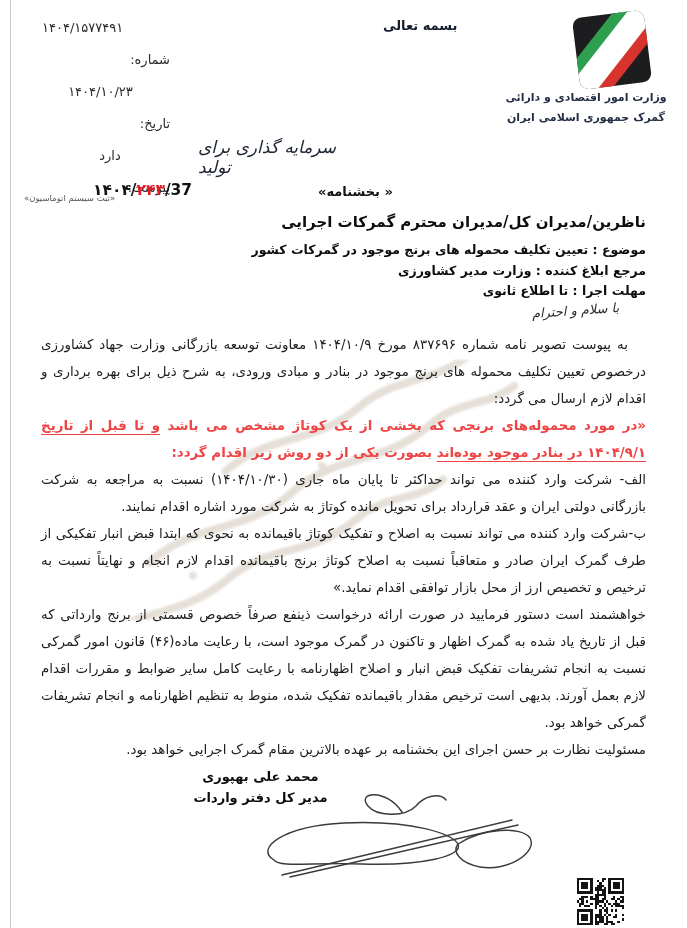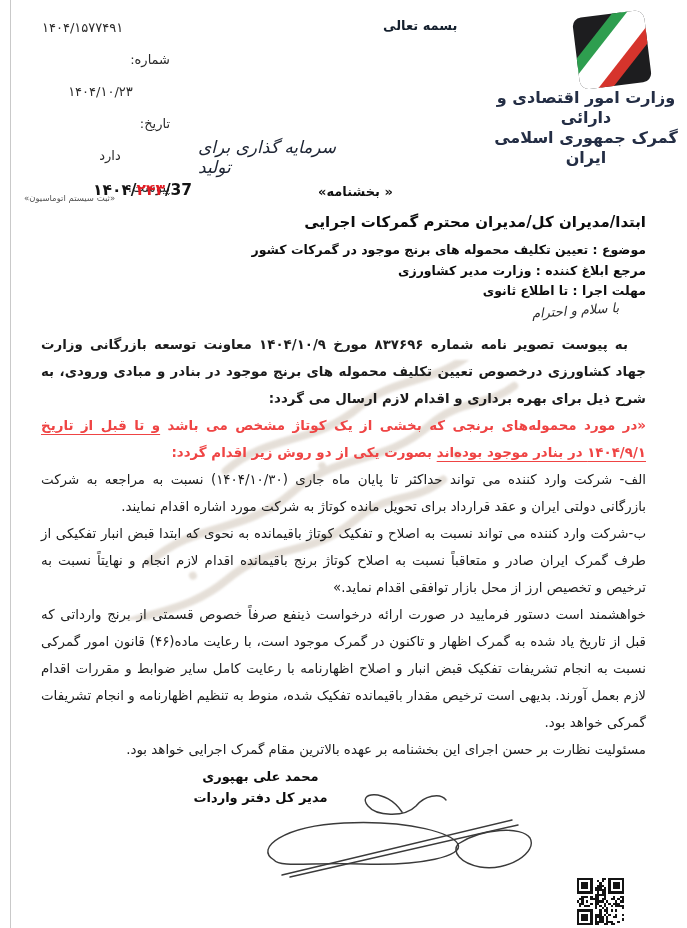--- a/index.html
+++ b/index.html
@@ -14,42 +14,42 @@
 
   
   .bismillah { position:absolute; left:383px; top:18px; font-size:13px; font-weight:bold; color:#15202e; direction:rtl; }
 
   .meta-block { position:absolute; right:517px; top:20px; width:160px; direction:rtl; text-align:left; }
   .meta-row { display:flex; justify-content:flex-start; gap:7px; margin-bottom:17px; font-size:13px; color:#2a2a2a; white-space:nowrap; }
   .meta-row .lbl { font-weight:500;margin-top:32px; }
   .meta-note { font-size:8.5px; color:#555; margin-top:-6px;padding-left:14px; }
 
   .logo-wrap { position:absolute; left:558px; top:10px; width:106px; height:80px; }
-  .ministry { position:absolute; left:488px; top:88px; width:196px; text-align:center; color:#242e45; font-weight:bold; font-size:16px; line-height:20px; direction:rtl; }
+  .ministry { position:absolute; left:488px; top:88px; width:196px; text-align:center; color:#242e45; font-weight:bold; font-size:11px; line-height:20px; direction:rtl; }
 
   .slogan { position:absolute; left:198px; top:137px; width:170px; text-align:left; font-size:17px; font-style:italic; color:#1d2433; direction:rtl; }
 
   
   .circ-title { position:absolute; left:318px; top:184px; width:100px; text-align:left; font-weight:bold; font-size:13px; color:#111; direction:rtl; }
   .ref-number { position:absolute; left:93px; top:181px; font-size:15.5px; font-weight:bold; direction:ltr; letter-spacing:.5px; color:#141414; }
   .ref-number .mid { color:#e11c24; }
 
   .addressee { position:absolute; right:41px; top:213px; width:610px; text-align:right; font-weight:bold; font-size:15px; color:#0d0d0d; }
   .subject-block { position:absolute; right:41px; top:240px; width:610px; text-align:right; font-weight:bold; font-size:12.5px; line-height:20.5px; color:#0d0d0d; }
 
   .salutation { position:absolute; left:498px; top:303px; width:155px; text-align:center; font-size:13px; font-style:italic; color:#2a2a2a; transform:rotate(-4deg); }
 
   
   .watermark { position:absolute; left:30px; top:360px; width:560px; height:260px; opacity:.42; pointer-events:none; filter:blur(1.1px); }
 
   
   .body-text { position:absolute; right:41px; top:331px; width:605px; direction:rtl;
     font-size:13.4px; line-height:27px; text-align:justify; color:#1c1c1c; }
   .body-text p { margin:0; }
-  .p-indent { text-indent:18px;font-weight:bold; }
+  .p-indent { text-indent:18px; }
   .bold-quote { font-weight:bold; color:#ef4444; }
   .u { text-decoration:underline; text-underline-offset:4px; text-decoration-thickness:1.4px; }
 
   
   .sig-block { position:absolute; left:178px; top:766px; width:165px; text-align:center; font-weight:bold; font-size:13px; line-height:21px; color:#0d0d0d; direction:rtl; }
   .sig-scribble { position:absolute; left:210px; top:782px; width:340px; height:100px; }
 
   
   .qr { position:absolute; left:577px; top:878px; width:47px; height:47px; }
   .qr svg { width:100%; height:100%; shape-rendering:crispEdges; }
@@ -99,21 +99,21 @@
   <div class="ministry">
     <div>وزارت امور اقتصادی و دارائی</div>
     <div>گمرک جمهوری اسلامی ایران</div>
   </div>
 
   <div class="slogan">سرمایه گذاری برای تولید</div>
 
   <div class="circ-title">« بخشنامه»</div>
   <div class="ref-number"><span>۱۴۰۴/</span><span class="mid">۲۴۳</span><span>/37</span></div>
 
-  <div class="addressee">ابتدا/مدیران کل/مدیران محترم گمرکات اجرایی</div>
+  <div class="addressee">ناظرین/مدیران کل/مدیران محترم گمرکات اجرایی</div>
 
   <div class="subject-block">
     <div>موضوع : تعیین تکلیف محموله های برنج موجود در گمرکات کشور</div>
     <div>مرجع ابلاغ کننده : وزارت مدیر کشاورزی</div>
     <div>مهلت اجرا : تا اطلاع ثانوی</div>
   </div>
 
   <div class="salutation">با سلام و احترام</div>
 
   <div class="watermark">

